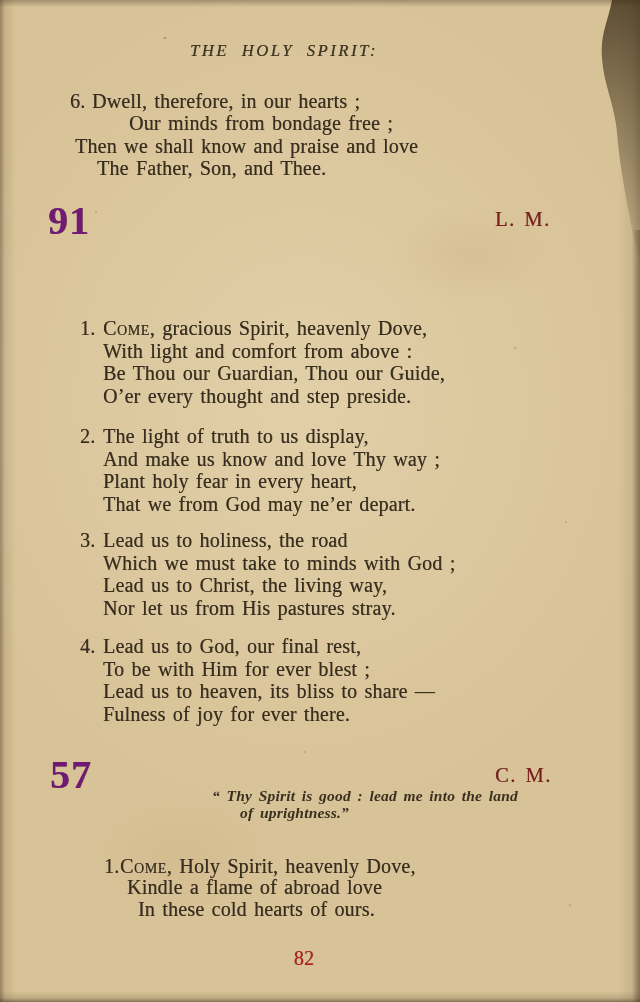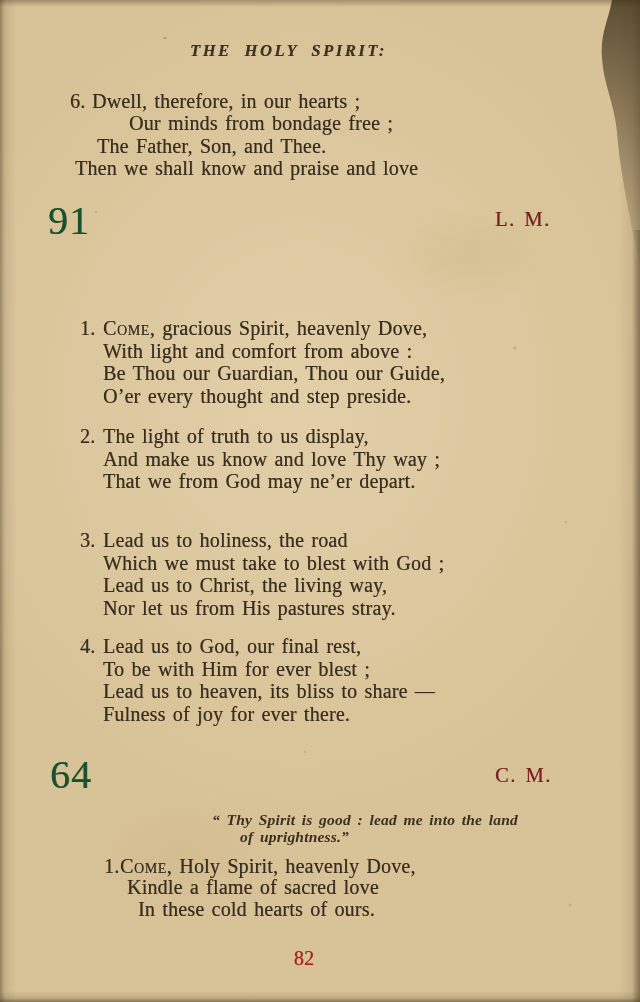--- a/index.html
+++ b/index.html
@@ -28,48 +28,48 @@
       linear-gradient(90deg, rgba(70,52,28,.45) 0px, rgba(70,52,28,.12) 5px, rgba(70,52,28,0) 16px),
       linear-gradient(270deg, rgba(70,52,28,.30) 0px, rgba(70,52,28,.10) 8px, rgba(70,52,28,0) 22px),
       linear-gradient(180deg, rgba(60,45,24,.35) 0px, rgba(60,45,24,0) 7px),
       linear-gradient(0deg, rgba(50,38,20,.50) 0px, rgba(50,38,20,.15) 4px, rgba(50,38,20,0) 11px);
   }
   .edge-svg{position:absolute;top:0;right:0;pointer-events:none;}
   
   .ink{text-shadow:0.4px 0 0 rgba(52,42,28,.55);letter-spacing:.2px;word-spacing:2px;}
   .running-header{
     position:absolute;left:190px;top:41px;
-    font-style:italic;font-weight:bold;font-size:16.5px;
+    font-style:italic;font-weight:normal;font-size:16.5px;
     letter-spacing:2.6px;word-spacing:6px;color:#3c3222;
   }
   .verse{position:absolute;font-size:20px;line-height:22.5px;}
   .vnum{position:absolute;left:-23px;top:0;}
   .vline{white-space:nowrap;}
   .lead{font-variant:small-caps;letter-spacing:.6px;}
   
   .v6{left:92px;top:90px;line-height:22.4px;}
   .v6 .vnum{left:-22px;}
   .v6 .l2{margin-left:37px;}
   .v6 .l3{margin-left:-17px;}
   .v6 .l4{margin-left:5px;}
-  .hymn-number{position:absolute;font-size:40px;line-height:1;color:#14532d;letter-spacing:1px;}
+  .hymn-number{position:absolute;font-size:40px;line-height:1;color:#701a75;letter-spacing:1px;font-weight:bold;}
   .hymn-meter{position:absolute;font-size:20.5px;letter-spacing:1.5px;color:#7f1d1d;}
   .n91{left:48px;top:201px;}
   .m91{left:495px;top:208px;}
   .n92{left:50px;top:755px;}
   .m92{left:495px;top:764px;}
   .epigraph{
     position:absolute;font-style:italic;font-weight:bold;
     font-size:15.5px;line-height:16.8px;color:#3a3020;
     letter-spacing:.2px;word-spacing:2.5px;white-space:nowrap;
   }
   .e91{left:240px;top:258px;}
   .e91 .l2{margin-left:32px;}
   .e91 .l3{margin-left:23px;}
-  .e92{left:212px;top:812px;}
+  .e92{left:212px;top:788px;}
   .e92 .l2{margin-left:28px;}
   .v91-1{left:103px;top:317px;}
   .v91-2{left:103px;top:425px;}
   .v91-3{left:103px;top:529px;}
   .v91-4{left:103px;top:635px;}
   .v92-1{left:120px;top:856px;line-height:21.4px;}
   .v92-1 .vnum{left:-16px;}
   .v92-1 .l2{margin-left:28px;}
   .v92-1 .l3{margin-left:7px;}
   .v92-1 .l4{margin-left:18px;}
@@ -99,68 +99,69 @@
     <path d="M18,0 C14,22 6,34 8,58 C10,86 20,102 23,132 C25,162 32,198 39,234 L46,262 L46,0 Z" fill="url(#curl)"></path>
     <rect x="38" y="230" width="8" height="772" fill="url(#rim)"></rect>
   </svg>
 
   <div class="running-header ink">THE HOLY SPIRIT:</div>
 
   <div class="verse v6 ink">
     <span class="vnum">6.</span>
     <div class="vline l1">Dwell, therefore, in our hearts ;</div>
     <div class="vline l2">Our minds from bondage free ;</div>
+    <div class="vline l3">Then we shall know and praise and love</div>
     <div class="vline l4">The Father, Son, and Thee.</div>
-    <div class="vline l3">Then we shall know and praise and love</div>
   </div>
 
   <div class="hymn-number n91 ink">91</div>
   <div class="hymn-meter m91 ink">L. M.</div>
 
 
   <div class="verse v91-1 ink">
     <span class="vnum">1.</span>
     <div class="vline l1"><span class="lead">Come</span><span>, gracious Spirit, heavenly Dove,</span></div>
     <div class="vline l2">With light and comfort from above :</div>
     <div class="vline l3">Be Thou our Guardian, Thou our Guide,</div>
     <div class="vline l4">O’er every thought and step preside.</div>
   </div>
 
   <div class="verse v91-2 ink">
     <span class="vnum">2.</span>
     <div class="vline l1">The light of truth to us display,</div>
     <div class="vline l2">And make us know and love Thy way ;</div>
+    <div class="vline l3">Plant holy fear in every heart,</div>
     <div class="vline l4">That we from God may ne’er depart.</div>
   </div>
 
   <div class="verse v91-3 ink">
     <span class="vnum">3.</span>
     <div class="vline l1">Lead us to holiness, the road</div>
-    <div class="vline l2">Which we must take to blest with God ;</div>
+    <div class="vline l2">Which we must take to minds with God ;</div>
     <div class="vline l3">Lead us to Christ, the living way,</div>
     <div class="vline l4">Nor let us from His pastures stray.</div>
   </div>
 
   <div class="verse v91-4 ink">
     <span class="vnum">4.</span>
     <div class="vline l1">Lead us to God, our final rest,</div>
     <div class="vline l2">To be with Him for ever blest ;</div>
     <div class="vline l3">Lead us to heaven, its bliss to share —</div>
     <div class="vline l4">Fulness of joy for ever there.</div>
   </div>
 
-  <div class="hymn-number n92 ink">64</div>
+  <div class="hymn-number n92 ink">57</div>
   <div class="hymn-meter m92 ink">C. M.</div>
 
   <div class="epigraph e92">
     <div class="eline l1">“ Thy Spirit is good : lead me into the land</div>
     <div class="eline l2">of uprightness.”</div>
   </div>
 
   <div class="verse v92-1 ink">
     <span class="vnum">1.</span>
     <div class="vline l1"><span class="lead">Come</span><span>, Holy Spirit, heavenly Dove,</span></div>
-    <div class="vline l3">Kindle a flame of sacred love</div>
+    <div class="vline l3">Kindle a flame of abroad love</div>
     <div class="vline l4">In these cold hearts of ours.</div>
   </div>
 
   <div class="page-number ink">82</div>
 </div>
 
 </body></html>

